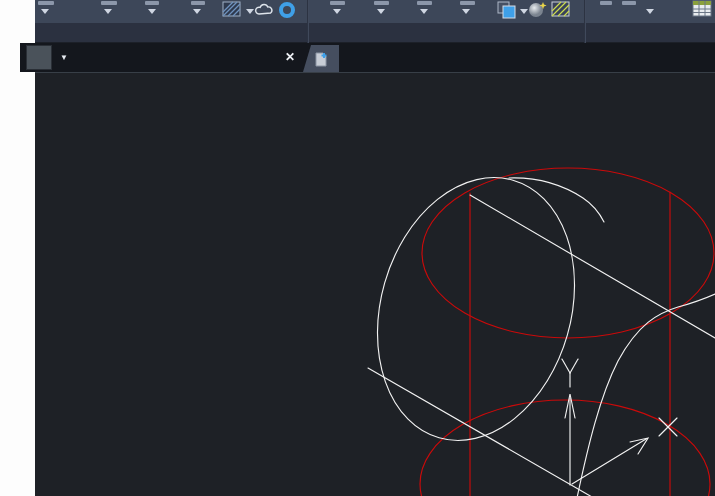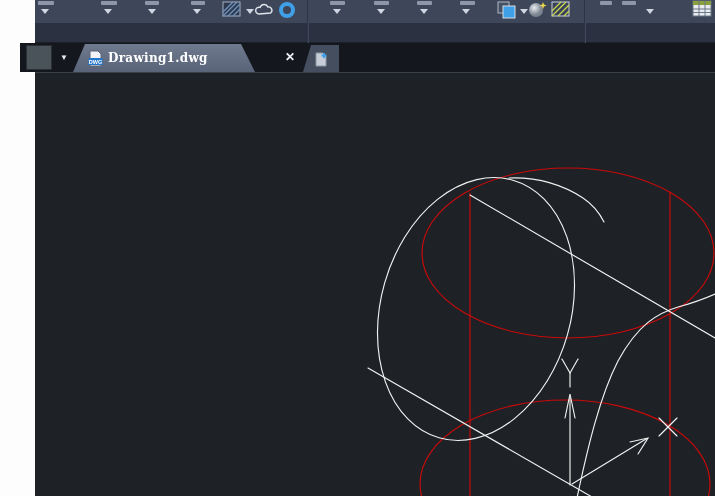--- a/index.html
+++ b/index.html
@@ -122,28 +122,20 @@
     <div class="ribbon-sep" style="left:272px"></div>
     <div class="ribbon-sep" style="left:549px"></div>
   </div>
 
   <div class="tabbar">
     <div class="sq-btn"></div>
     <div class="overflow-btn">
       <span>▼</span>
     </div>
 
-    <div class="file-tab">
-      <svg width="15" height="17">
-        <path d="M2 1 h8 l3 3 v12 h-11 z" fill="#f2f4f7" stroke="#5a6479"></path>
-        <rect x="0.5" y="8" width="14" height="7" fill="#2277cc"></rect>
-        <text x="7.5" y="13.5" font-size="5.5" font-family="Liberation Sans, sans-serif" font-weight="bold" fill="#ffffff" text-anchor="middle">DWG</text>
-      </svg>
-      <span class="lbl">Drawing1.dwg</span>
-    </div>
     <div class="tab-close">✕</div>
 
     <div class="new-tab" style="left:283px">
       <svg width="15" height="16">
         <path d="M2 2 h7 l3 3 v10 h-10 z" fill="#c7cdd6" stroke="#8b94a3"></path>
         <path d="M10 2 v5 M7.5 4.5 h5" stroke="#3fa0e8" stroke-width="2"></path>
       </svg>
     </div>
   </div>
 

